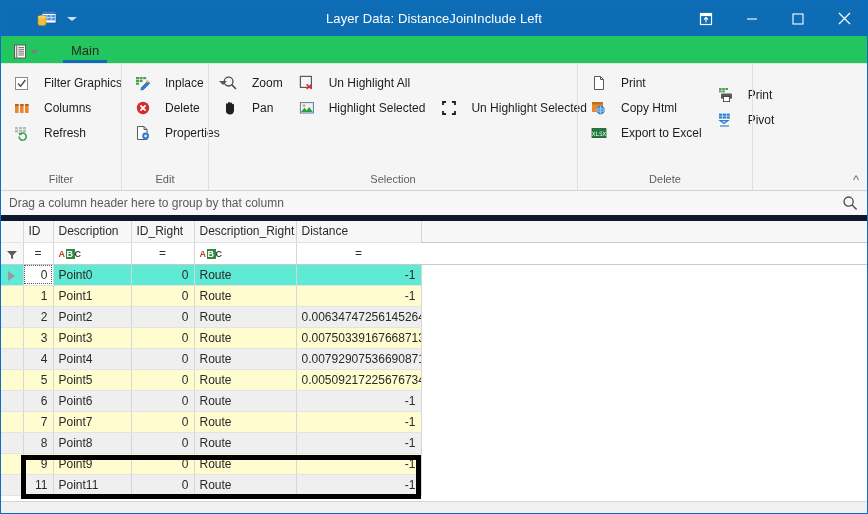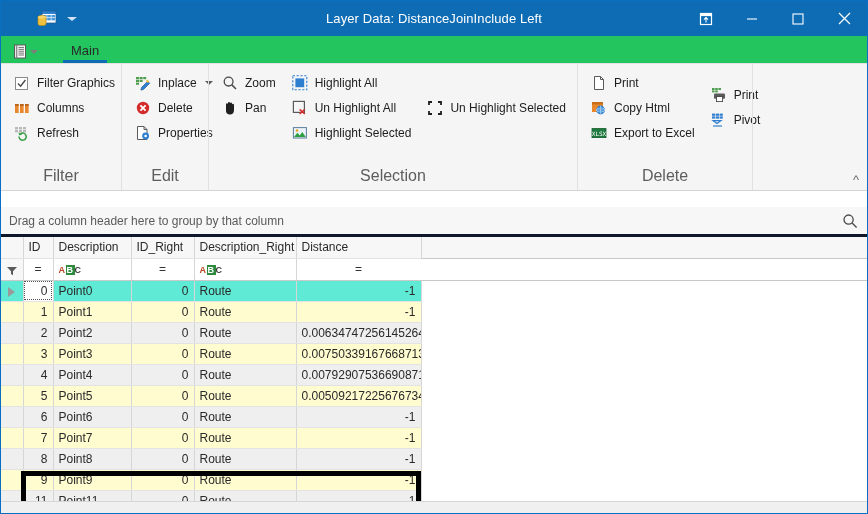--- a/index.html
+++ b/index.html
@@ -75,25 +75,25 @@
     display: flex; position: relative;
   }
   .rgroup {
     display: flex; flex-direction: column; position: relative;
     padding: 6px 0 0 0;
   }
   .rgroup + .rgroup { border-left: 1px solid #e0e0e0; }
   .rgroup-body { display: flex; flex: 1; padding: 0 6px; }
   .rcol { display: flex; flex-direction: column; }
   .rgroup-label {
-    text-align: center; font-size: 16px; color: #5d5d5d;
+    text-align: center; font-size: 11px; color: #5d5d5d;
     padding: 2px 0 5px 0;
   }
   .ritem {
-    display: flex; align-items: center; gap: 7px; height: 25px;
+    display: flex; align-items: center; gap: 14px; height: 25px;
     padding: 0 8px 0 6px; cursor: pointer; white-space: nowrap;
     font-size: 12px; color: #1d1d1d; border: 1px solid transparent;
     border-radius: 2px;
   }
   .ritem .ico { width: 16px; height: 16px; flex: 0 0 16px; position: relative; }
   .ritem .dropchev { width: 9px; height: 9px; position: relative; margin-left: 1px; }
   .ritem .dropchev::after {
     content: ""; position: absolute; left: 0; top: 3px;
     border-left: 4px solid transparent; border-right: 4px solid transparent;
     border-top: 4px solid #5a5a5a;
@@ -103,23 +103,23 @@
     cursor: pointer; color: #666;
   }
   .ribbon-collapse::after {
     content: "^"; position: absolute; right: 2px; bottom: 0;
     font-size: 13px; color: #6a6a6a; line-height: 13px;
   }
 
   
   .groupbar {
     flex: 0 0 30px; height: 30px; background: #f7f7f7;
-    border-bottom: 3px solid #0f172a;
+    border-bottom: 6px solid #0f172a;
     display: flex; align-items: center; padding: 0 8px;
-    color: #5a5a5a; font-size: 12px; position: relative; margin-top: 16px;
+    color: #5a5a5a; font-size: 12px; position: relative;
   }
   .groupbar .search { margin-left: auto; width: 18px; height: 18px; cursor: pointer; }
 
   
   .gridwrap { flex: 1; position: relative; background: #ffffff; overflow: hidden; }
   table.grid { border-collapse: collapse; table-layout: fixed; width: 420px; }
   table.grid th, table.grid td {
     font-size: 12px; font-weight: normal; color: #2a2a2a;
     border-right: 1px solid #d6d6d6; border-bottom: 1px solid #e3e3e3;
     padding: 0 5px; height: 21px; overflow: hidden; white-space: nowrap;
@@ -367,29 +367,20 @@
           <div class="ritem">
             <span class="ico">
               <svg width="16" height="16" viewBox="0 0 16 16">
                 <path d="M4 9 V4.2 a1 1 0 0 1 2 0 V8 V3.1 a1 1 0 0 1 2 0 V8 V3.4 a1 1 0 0 1 2 0 V8 V4.8 a1 1 0 0 1 2 0 V10.2 c0 2.6 -1.6 4.4 -4 4.4 c-2.4 0 -4 -1.4 -4 -3.6 z" fill="#1f1f1f"></path>
               </svg>
             </span>
             <span>Pan</span>
           </div>
         </div>
         <div class="rcol">
-          <div class="ritem">
-            <span class="ico">
-              <svg width="16" height="16" viewBox="0 0 16 16">
-                <rect x="0.8" y="0.8" width="14" height="14" fill="none" stroke="#2f7fd0" stroke-width="1.1" stroke-dasharray="2.2 1.6"></rect>
-                <rect x="3.4" y="3.4" width="8.8" height="8.8" fill="#2f7fd0"></rect>
-              </svg>
-            </span>
-            <span>Highlight All</span>
-          </div>
           <div class="ritem">
             <span class="ico">
               <svg width="16" height="16" viewBox="0 0 16 16">
                 <rect x="1.4" y="1.4" width="11" height="11" fill="none" stroke="#5a5a5a" stroke-width="1.2"></rect>
                 <path d="M7.6 9.4 L12.8 14 M12.8 9.4 L7.6 14" stroke="#d42b2b" stroke-width="1.5"></path>
               </svg>
             </span>
             <span>Un Highlight All</span>
           </div>
           <div class="ritem">

